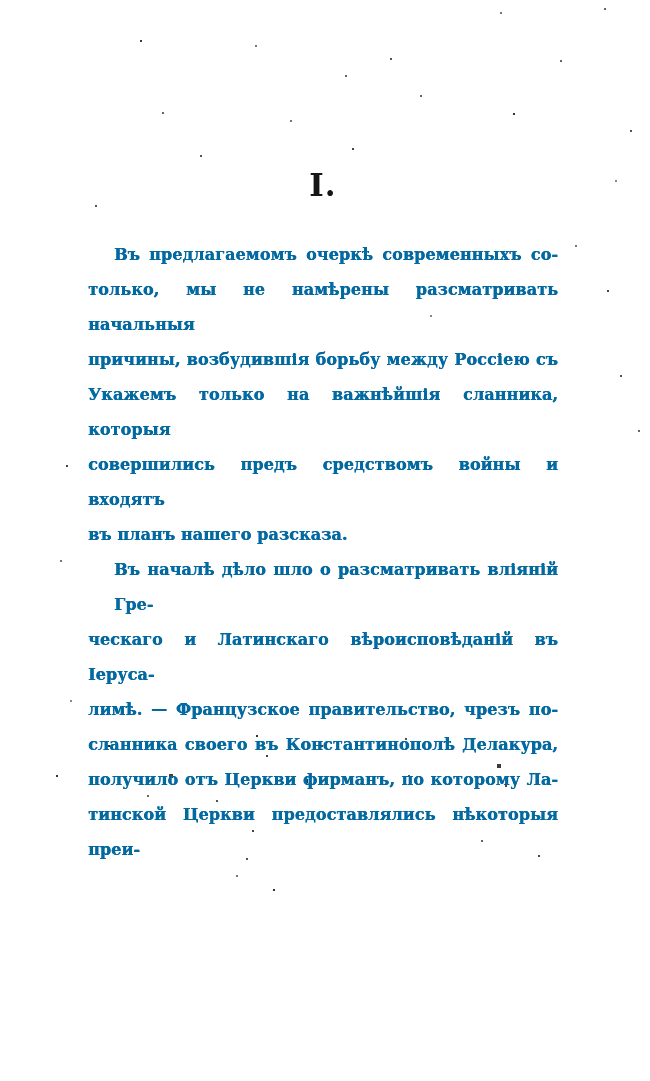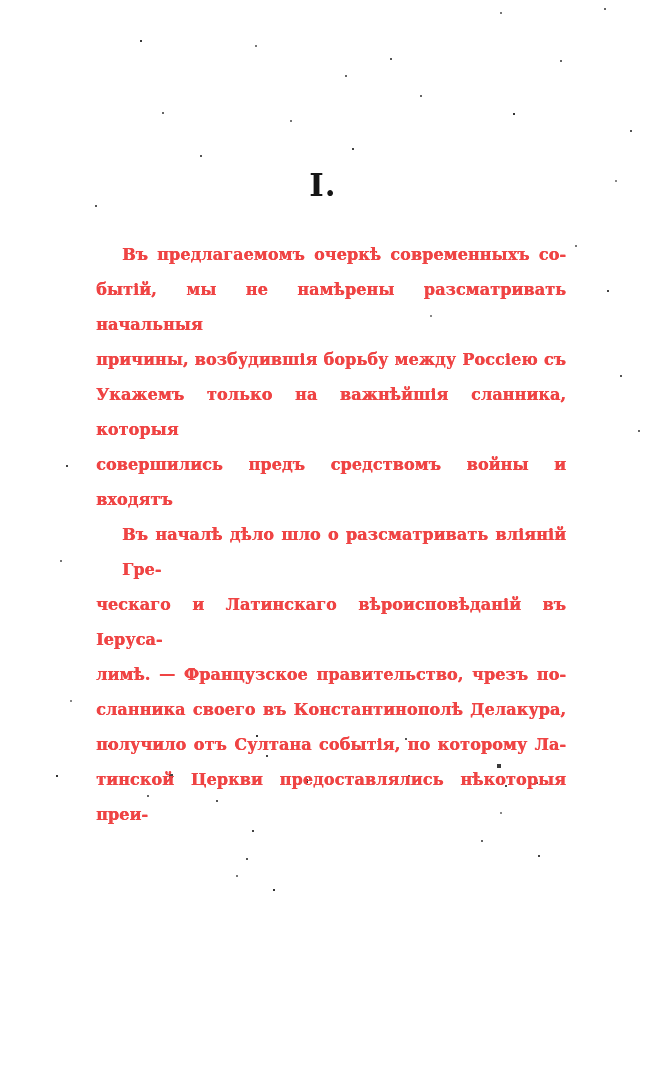--- a/index.html
+++ b/index.html
@@ -30,23 +30,22 @@
   }
   .textblock {
     position: absolute;
     top: 237px;
     left: 88px;
     width: 470px;
     font-size: 16px;
     font-weight: bold;
     line-height: 35px;
     letter-spacing: 0.1px;
-    color: #ef4444;
+    color: #0369a1;
     text-shadow: 0.4px 0 0 currentColor;
-    margin-left: 8px;
   }
   .paragraph { margin: 0; padding: 0; }
   .line {
     text-align: justify;
     text-align-last: justify;
     white-space: normal;
   }
   .line.indent { padding-left: 26px; }
   .line.flush-left { text-align-last: left; }
   
@@ -80,29 +79,30 @@
 <div class="page">
 
   <div class="noise"></div>
 
   <div class="chapter-heading">I.</div>
 
   <div class="textblock">
 
     <div class="paragraph">
       <div class="line indent">Въ предлагаемомъ очеркѣ современныхъ со-</div>
-      <div class="line">бытій, мы не намѣрены разсматривать начальныя</div>
+      <div class="line">только, мы не намѣрены разсматривать начальныя</div>
       <div class="line">причины, возбудившія борьбу между Россіею съ</div>
       <div class="line">Укажемъ только на важнѣйшія сланника, которыя</div>
       <div class="line">совершились предъ средствомъ войны и входятъ</div>
+      <div class="line flush-left">въ планъ нашего разсказа.</div>
     </div>
 
     <div class="paragraph">
       <div class="line indent">Въ началѣ дѣло шло о разсматривать вліяній Гре-</div>
       <div class="line">ческаго и Латинскаго вѣроисповѣданій въ Іеруса-</div>
       <div class="line">лимѣ. — Французское правительство, чрезъ по-</div>
       <div class="line">сланника своего въ Константинополѣ Делакура,</div>
-      <div class="line">получило отъ Султана событія, по которому Ла-</div>
+      <div class="line">получило отъ Церкви фирманъ, по которому Ла-</div>
       <div class="line">тинской Церкви предоставлялись нѣкоторыя преи-</div>
     </div>
 
   </div>
 </div>
 
 </body></html>

